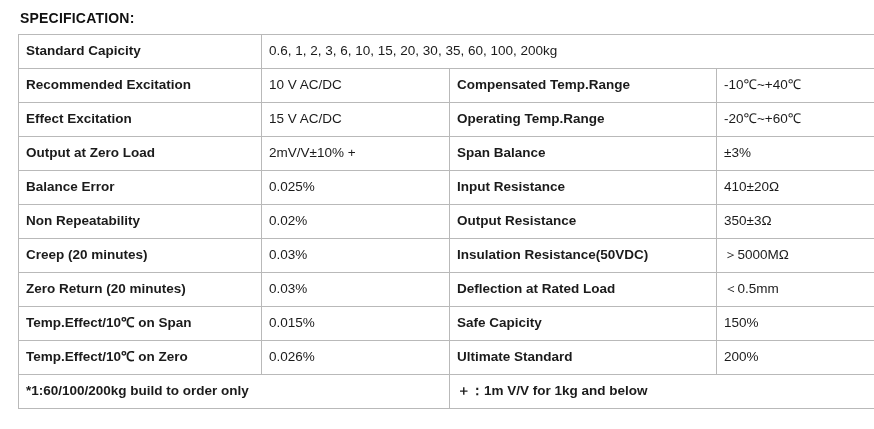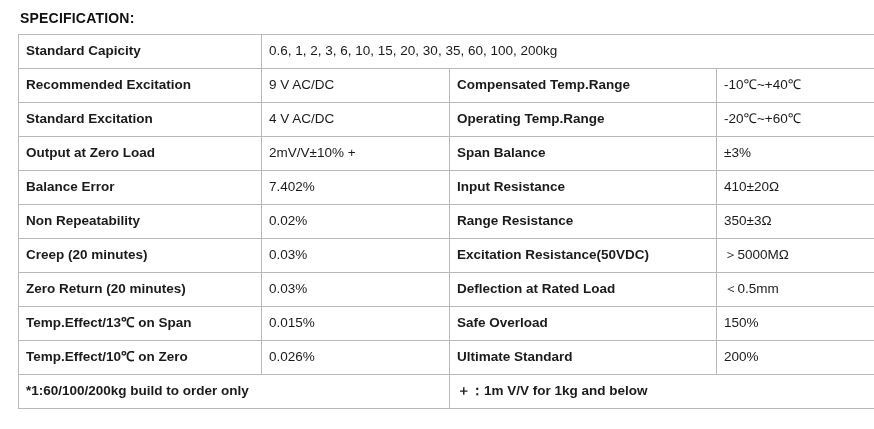--- a/index.html
+++ b/index.html
@@ -83,71 +83,71 @@
         <col class="col-d">
       </colgroup>
       <tbody>
         <tr class="row-cap">
           <td class="label">Standard Capicity</td>
           <td class="value" colspan="3">0.6,  1,  2,  3,  6,  10,  15,  20,  30,  35,  60,  100,  200kg</td>
         </tr>
 
         <tr>
           <td class="label">Recommended Excitation</td>
-          <td class="value">9 V AC/DC</td>
+          <td class="value">10 V AC/DC</td>
           <td class="label">Compensated Temp.Range</td>
           <td class="value">-10℃~+40℃</td>
         </tr>
 
         <tr>
-          <td class="label">Standard Excitation</td>
-          <td class="value">4 V AC/DC</td>
+          <td class="label">Effect Excitation</td>
+          <td class="value">15 V AC/DC</td>
           <td class="label">Operating Temp.Range</td>
           <td class="value">-20℃~+60℃</td>
         </tr>
 
         <tr>
           <td class="label">Output at Zero Load</td>
           <td class="value">2mV/V±10% +</td>
           <td class="label">Span Balance</td>
           <td class="value">±3%</td>
         </tr>
 
         <tr>
           <td class="label">Balance Error</td>
-          <td class="value">7.402%</td>
+          <td class="value">0.025%</td>
           <td class="label">Input Resistance</td>
           <td class="value">410±20Ω</td>
         </tr>
 
         <tr>
           <td class="label">Non Repeatability</td>
           <td class="value">0.02%</td>
-          <td class="label">Range Resistance</td>
+          <td class="label">Output Resistance</td>
           <td class="value">350±3Ω</td>
         </tr>
 
         <tr>
           <td class="label">Creep (20 minutes)</td>
           <td class="value">0.03%</td>
-          <td class="label">Excitation Resistance(50VDC)</td>
+          <td class="label">Insulation Resistance(50VDC)</td>
           <td class="value">＞5000MΩ</td>
         </tr>
 
         <tr>
           <td class="label">Zero Return (20 minutes)</td>
           <td class="value">0.03%</td>
           <td class="label">Deflection at Rated Load</td>
           <td class="value">＜0.5mm</td>
         </tr>
 
         <tr>
-          <td class="label">Temp.Effect/13℃ on Span</td>
+          <td class="label">Temp.Effect/10℃ on Span</td>
           <td class="value">0.015%</td>
-          <td class="label">Safe Overload</td>
+          <td class="label">Safe Capicity</td>
           <td class="value">150%</td>
         </tr>
 
         <tr>
           <td class="label">Temp.Effect/10℃ on Zero</td>
           <td class="value">0.026%</td>
           <td class="label">Ultimate Standard</td>
           <td class="value">200%</td>
         </tr>
 

